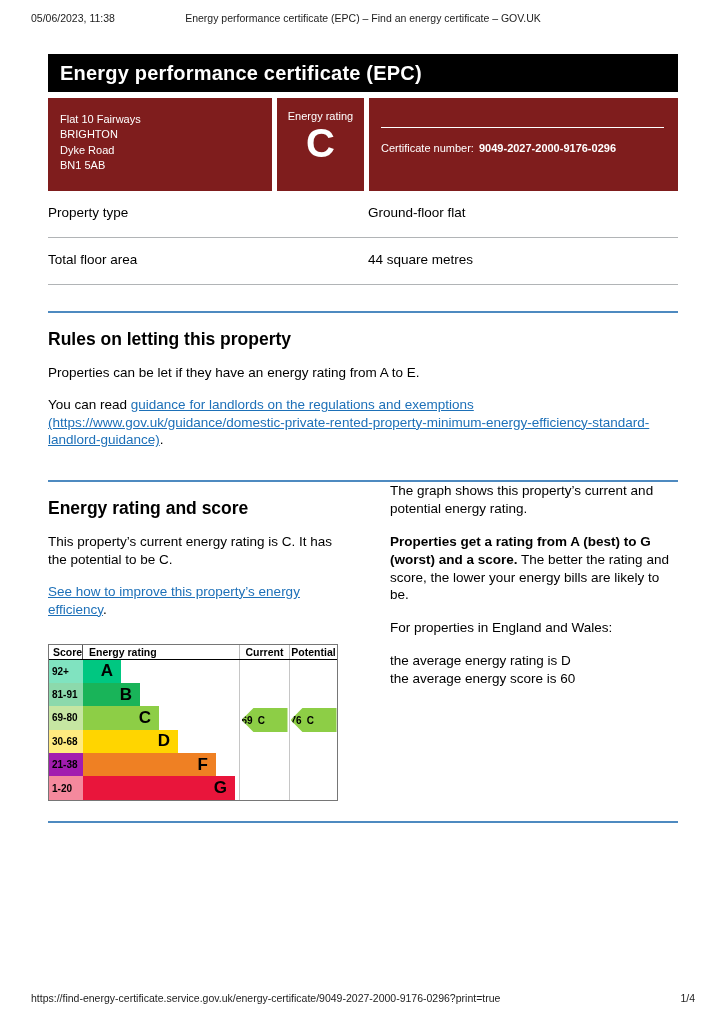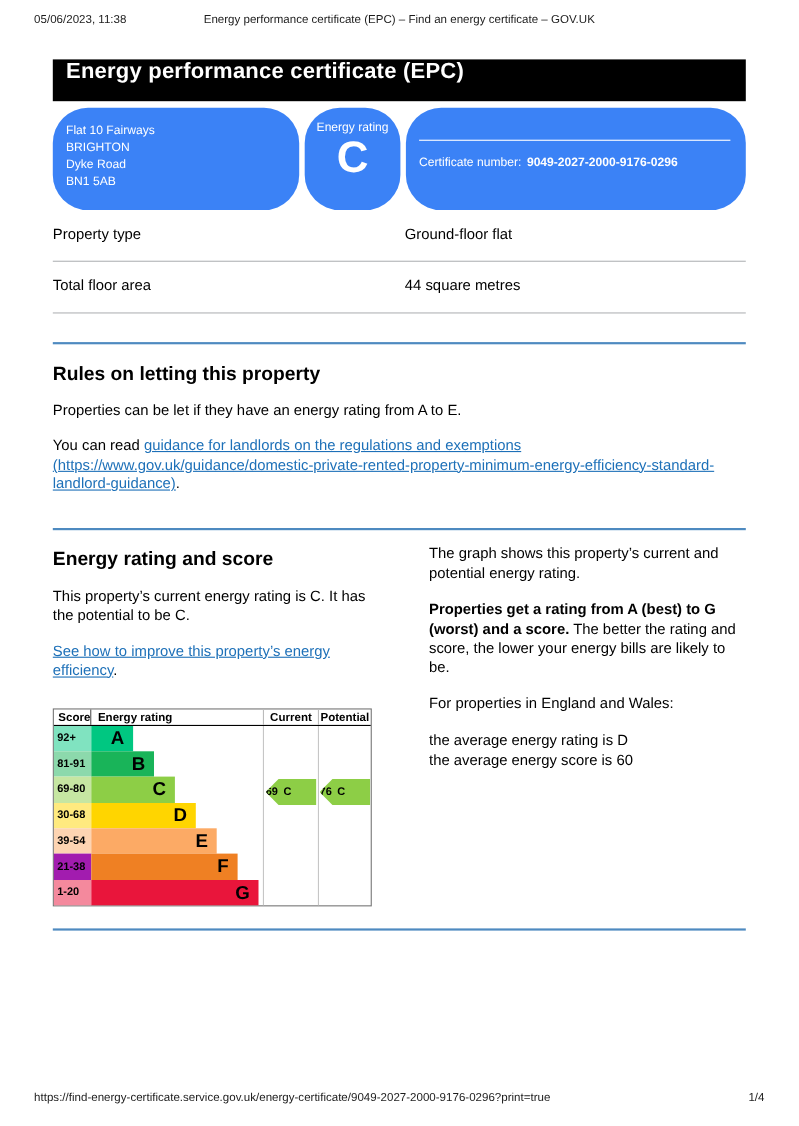--- a/index.html
+++ b/index.html
@@ -10,26 +10,26 @@
   }
   
   .print-header { position:relative; height:30px; padding-top:12px; font-size:10.5px; color:#1c1c1c; }
   .ph-timestamp { position:absolute; left:31px; top:12px; }
   .ph-title { position:absolute; left:0; right:0; top:12px; text-align:center; }
 
   .content { margin:0 48px; width:630px; }
 
   
   .title-bar { margin-top:24px; background:#000; color:#fff; height:38px;
-               display:flex; padding-left:12px; }
+               display:flex; align-items:center; padding-left:12px; }
   .title-bar h1 { font-size:20px; font-weight:bold; letter-spacing:0.2px; }
 
   
   .summary-banner { margin-top:6px; display:flex; gap:5px; height:93px; }
-  .banner-box { background:#3b82f6; color:#fff;border-radius:32px; }
+  .banner-box { background:#7f1d1d; color:#fff; }
   .address-box { width:224px; padding:14px 0 0 12px; font-size:11px; line-height:1.4; }
   .rating-box { width:87px; text-align:center; padding-top:12px; }
   .rating-box .rating-label { font-size:11px; }
   .rating-box .rating-letter { font-size:40px; font-weight:bold; line-height:1.05; }
   .validity-box { flex:1; padding:14px 14px 0 12px; font-size:11px; }
   .validity-row .vu-label { display:inline-block; width:90px; }
   .validity-row .vu-value { font-weight:bold; }
   .validity-box hr { border:none; border-top:1px solid #fff; margin:15px 0 14px 0; }
   .cert-row .cn-value { font-weight:bold; margin-left:2px; }
 
@@ -46,21 +46,21 @@
   h2 { font-size:17.5px; font-weight:bold; margin-top:16px; }
   p { font-size:13.5px; line-height:1.32; margin-top:14px; }
   a { color:#1d70b8; text-decoration:underline; }
   .dot { color:#000; text-decoration:none; }
 
   
   .two-col { display:flex; margin-top:0; }
   .col-left { width:342px; }
   .col-left .narrow { width:305px; }
   .col-right { width:288px; }
-  .col-right p { margin-top:12px; }
+  .col-right p { margin-top:0; }
   .col-right .gap { margin-top:15px; }
   .avg-lines { margin-top:15px; font-size:13.5px; line-height:1.32; }
 
   
   .epc-table { margin-top:25px; width:290px; border:1px solid #767676; background:#fff; }
   .epc-header { display:flex; border-bottom:1px solid #000; height:15px; font-size:10.5px; font-weight:bold; }
   .epc-header > div { line-height:14px; }
   .h-score { width:34px; padding-left:4px; border-right:1px solid #555; }
   .h-rating { width:156px; padding-left:6px; }
   .h-current { width:50px; text-align:center; border-left:1px solid #bbb; }
@@ -168,26 +168,20 @@
                   <div class="band-bar" style="width: 76px; background: rgb(141, 206, 70);">C</div>
                 </div>
               </div>
               <div class="band-row">
                 <div class="score-cell" style="background: rgb(255, 234, 127);">30-68</div>
                 <div class="bar-cell">
                   <div class="band-bar" style="width: 95px; background: rgb(255, 213, 0);">D</div>
                 </div>
               </div>
               <div class="band-row">
-                <div class="score-cell" style="background: rgb(253, 212, 178);">39-54</div>
-                <div class="bar-cell">
-                  <div class="band-bar" style="width: 114px; background: rgb(252, 170, 101);">E</div>
-                </div>
-              </div>
-              <div class="band-row">
                 <div class="score-cell" style="background: #a21caf;">21-38</div>
                 <div class="bar-cell">
                   <div class="band-bar" style="width: 133px; background: rgb(239, 128, 35);">F</div>
                 </div>
               </div>
               <div class="band-row">
                 <div class="score-cell" style="background: rgb(244, 137, 157);">1-20</div>
                 <div class="bar-cell">
                   <div class="band-bar" style="width: 152px; background: rgb(233, 21, 59);">G</div>
                 </div>

